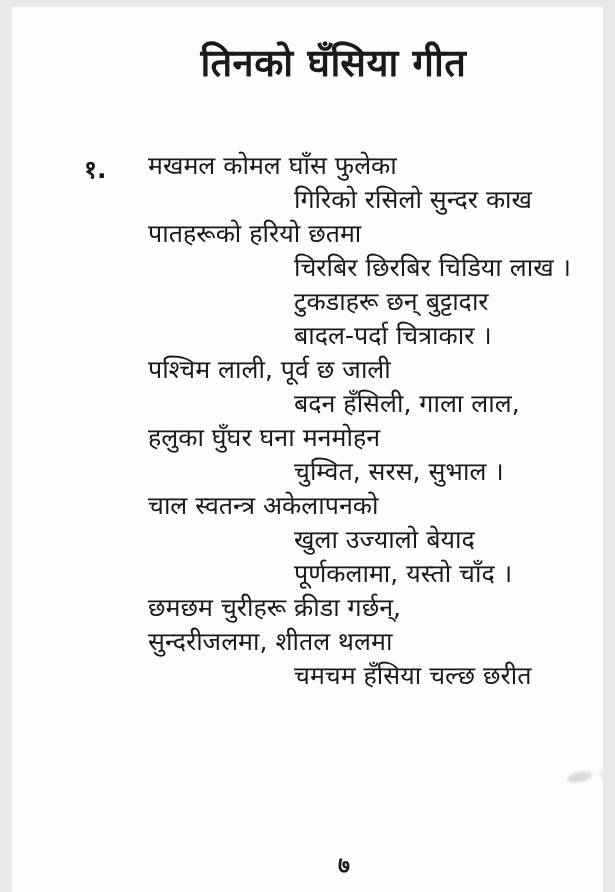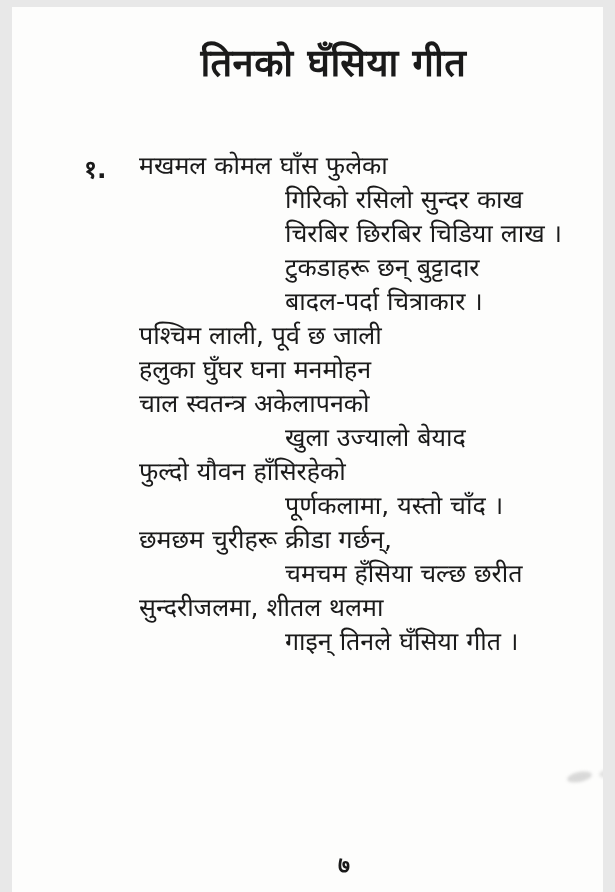--- a/index.html
+++ b/index.html
@@ -32,21 +32,21 @@
   }
   .stanza-num {
     position: absolute;
     left: 72px;
     top: 144px;
     font-size: 25px;
     font-weight: 600;
   }
   .poem {
     position: absolute;
-    left: 127px;
+    left: 136px;
     top: 142px;
     width: 450px;
   }
   .line {
     font-size: 25px;
     line-height: 34px;
     font-weight: 500;
     white-space: nowrap;
   }
   .line.indented {
@@ -98,31 +98,32 @@
 </style>
 </head>
 <body>
 
 <div class="page">
   <h1 class="title">तिनको घँसिया गीत</h1>
   <div class="stanza-num">१.</div>
   <div class="poem" id="poem-body">
       <div class="line">मखमल कोमल घाँस फुलेका</div>
       <div class="line indented">गिरिको रसिलो सुन्दर काख</div>
+      <div class="line">पातहरूको हरियो छतमा</div>
       <div class="line indented">चिरबिर छिरबिर चिडिया लाख ।</div>
       <div class="line indented">टुकडाहरू छन् बुट्टादार</div>
       <div class="line indented">बादल-पर्दा चित्राकार ।</div>
       <div class="line">पश्चिम लाली, पूर्व छ जाली</div>
+      <div class="line indented">बदन हँसिली, गाला लाल,</div>
       <div class="line">हलुका घुँघर घना मनमोहन</div>
+      <div class="line indented">चुम्वित, सरस, सुभाल ।</div>
       <div class="line">चाल स्वतन्त्र अकेलापनको</div>
       <div class="line indented">खुला उज्यालो बेयाद</div>
-      <div class="line">फुल्दो यौवन हाँसिरहेको</div>
       <div class="line indented">पूर्णकलामा, यस्तो चाँद ।</div>
       <div class="line">छमछम चुरीहरू क्रीडा गर्छन्,</div>
+      <div class="line">सुन्दरीजलमा, शीतल थलमा</div>
       <div class="line indented">चमचम हँसिया चल्छ छरीत</div>
-      <div class="line">सुन्दरीजलमा, शीतल थलमा</div>
-      <div class="line indented">गाइन् तिनले घँसिया गीत ।</div>
     </div>
   <div class="page-num">७</div>
   <div class="artifact a1"></div>
   <div class="artifact a2"></div>
   <div class="artifact a3"></div>
 </div>
 
 </body></html>

